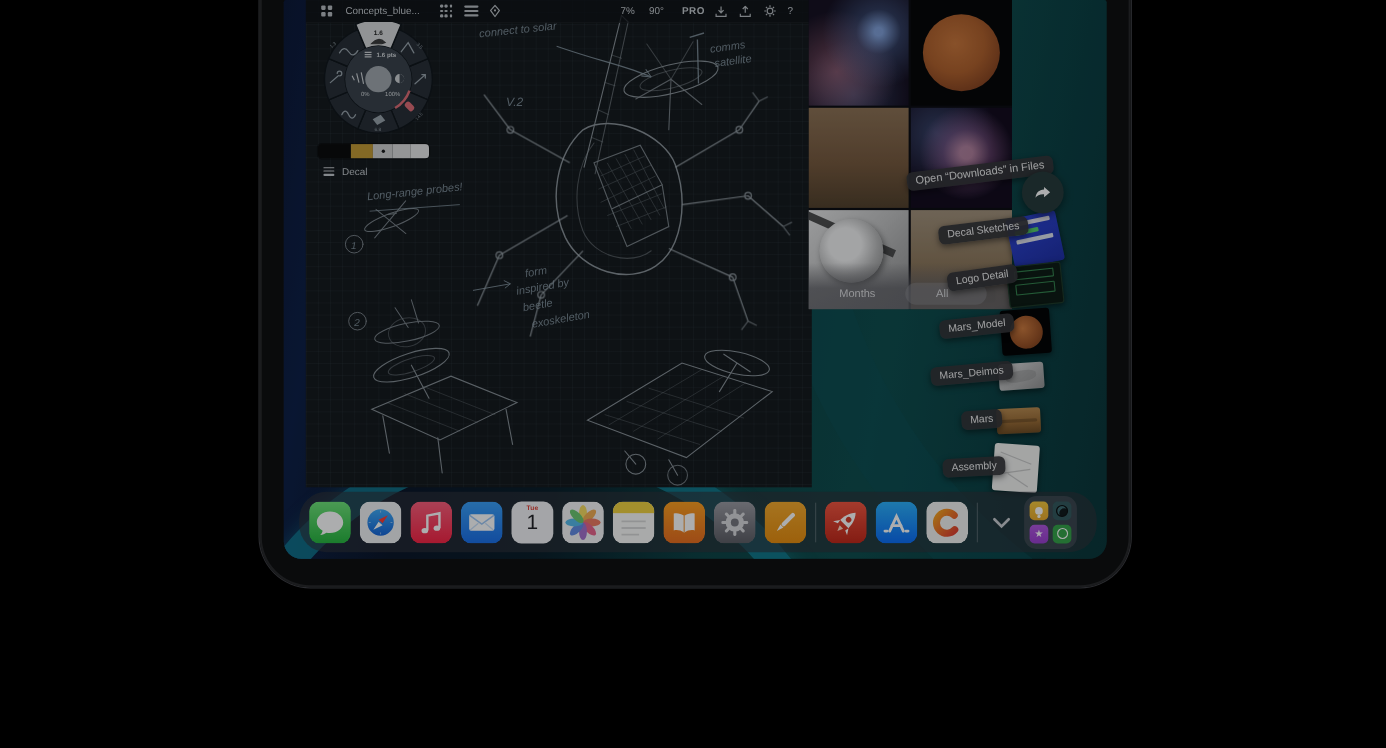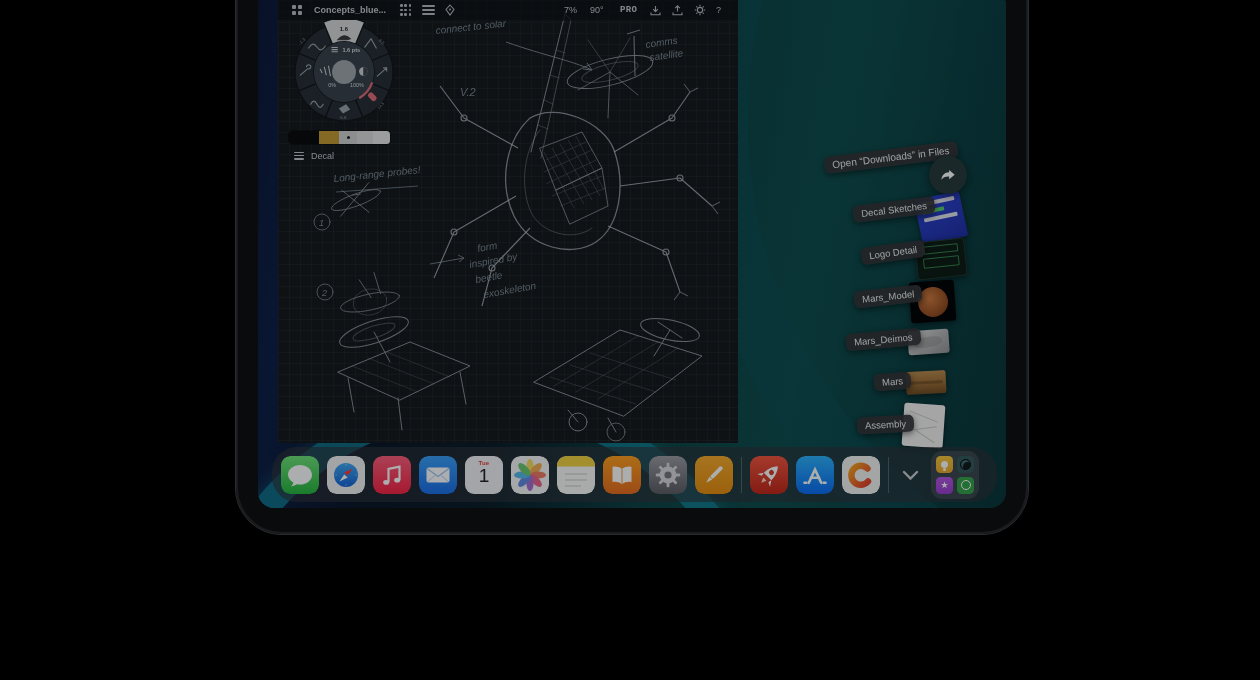--- a/index.html
+++ b/index.html
@@ -206,21 +206,21 @@
 
       <div class="cv-toolbar">
         <div class="tb" style="left:14px;">
             <span class="grid2">
               <i></i>
               <i></i>
               <i></i>
               <i></i>
             </span>
           </div>
-        <div class="tb" style="left:36px;font-weight:bold;">Concepts_blue...</div>
+        <div class="tb" style="left:36px;font-weight:normal;">Concepts_blue...</div>
         <div class="tb" style="left:122px;">
             <span class="grid9">
               <i></i>
               <i></i>
               <i></i>
               <i></i>
               <i></i>
               <i></i>
               <i></i>
               <i></i>
@@ -235,21 +235,21 @@
             </span>
           </div>
         <div class="tb" style="left:166px;">
           <svg width="12" height="12" viewBox="0 0 12 12">
               <path d="M6,1 L10,5.5 L6,11 L2,5.5 Z" fill="none" stroke="#b8bdc1" stroke-width="1.1"></path>
               <circle cx="6" cy="5.5" r="1" fill="#b8bdc1"></circle>
             </svg>
           </div>
         <div class="tb" style="left:286px;">7%</div>
         <div class="tb" style="left:312px;">90°</div>
-        <div class="tb" style="left:342px;font-weight:bold;letter-spacing:.4px;font-family:Liberation Mono, monospace;">PRO</div>
+        <div class="tb" style="left:342px;font-weight:bold;letter-spacing:.4px;">PRO</div>
         <div class="tb" style="left:372px;">
           <svg width="11" height="11" viewBox="0 0 11 11" fill="none" stroke="#b8bdc1" stroke-width="1.1">
               <path d="M5.5,1 V6.2 M3.2,4.2 L5.5,6.6 L7.8,4.2 M1,7.5 V9.8 H10 V7.5"></path>
             </svg>
           </div>
         <div class="tb" style="left:394px;">
           <svg width="11" height="11" viewBox="0 0 11 11" fill="none" stroke="#b8bdc1" stroke-width="1.1">
               <path d="M5.5,6.6 V1 M3.2,3.2 L5.5,0.8 L7.8,3.2 M1,7.5 V9.8 H10 V7.5"></path>
             </svg>
           </div>
@@ -315,20 +315,39 @@
       <div class="layersrow">
         <span class="hamb" style="margin-right:7px;">
             <i></i>
             <i></i>
             <i></i>
           </span>
         <span>Decal</span>
       </div>
     </div>
 
+    <div class="photos">
+      <div class="ph ph-neb1" style="left:0;top:0;width:91px;height:96px;"></div>
+      <div class="ph ph-mars" style="left:93px;top:0;width:92px;height:96px;">
+          <span class="planet"></span>
+        </div>
+      <div class="ph ph-desert" style="left:0;top:98px;width:91px;height:91px;"></div>
+      <div class="ph ph-neb2" style="left:93px;top:98px;width:92px;height:91px;"></div>
+      <div class="ph ph-probe" style="left:0;top:191px;width:91px;height:90px;">
+          <span class="boom"></span>
+          <span class="dishl"></span>
+        </div>
+      <div class="ph ph-rover" style="left:93px;top:191px;width:92px;height:90px;">
+          <span class="rv"></span>
+        </div>
+      <div class="photos-fade"></div>
+      <div class="seg-pill"></div>
+      <div class="seg" style="left:28px;">Months</div>
+      <div class="seg" style="left:116px;">All</div>
+    </div>
 
     <div class="dlabel" style="left:566px;top:149px;transform:rotate(-7deg);font-size:10px;">Open “Downloads” in Files</div>
     <div class="sharebtn">
       <svg width="22" height="22" viewBox="0 0 38 38">
         <path d="M21,10.5 L30.5,18.5 L21,26.5 L21,21.6 C14.2,21.2 10.2,23.4 7.6,27.2 C8.2,19.6 13,14.6 21,14.3 Z" fill="#fff"></path>
       </svg>
     </div>
 
     <div class="dlabel" style="left:595px;top:201px;transform:rotate(-7deg);">Decal Sketches</div>
     <div class="thumb t-decal" style="left:660px;top:195px;width:46px;height:46px;transform:rotate(-12deg);">

